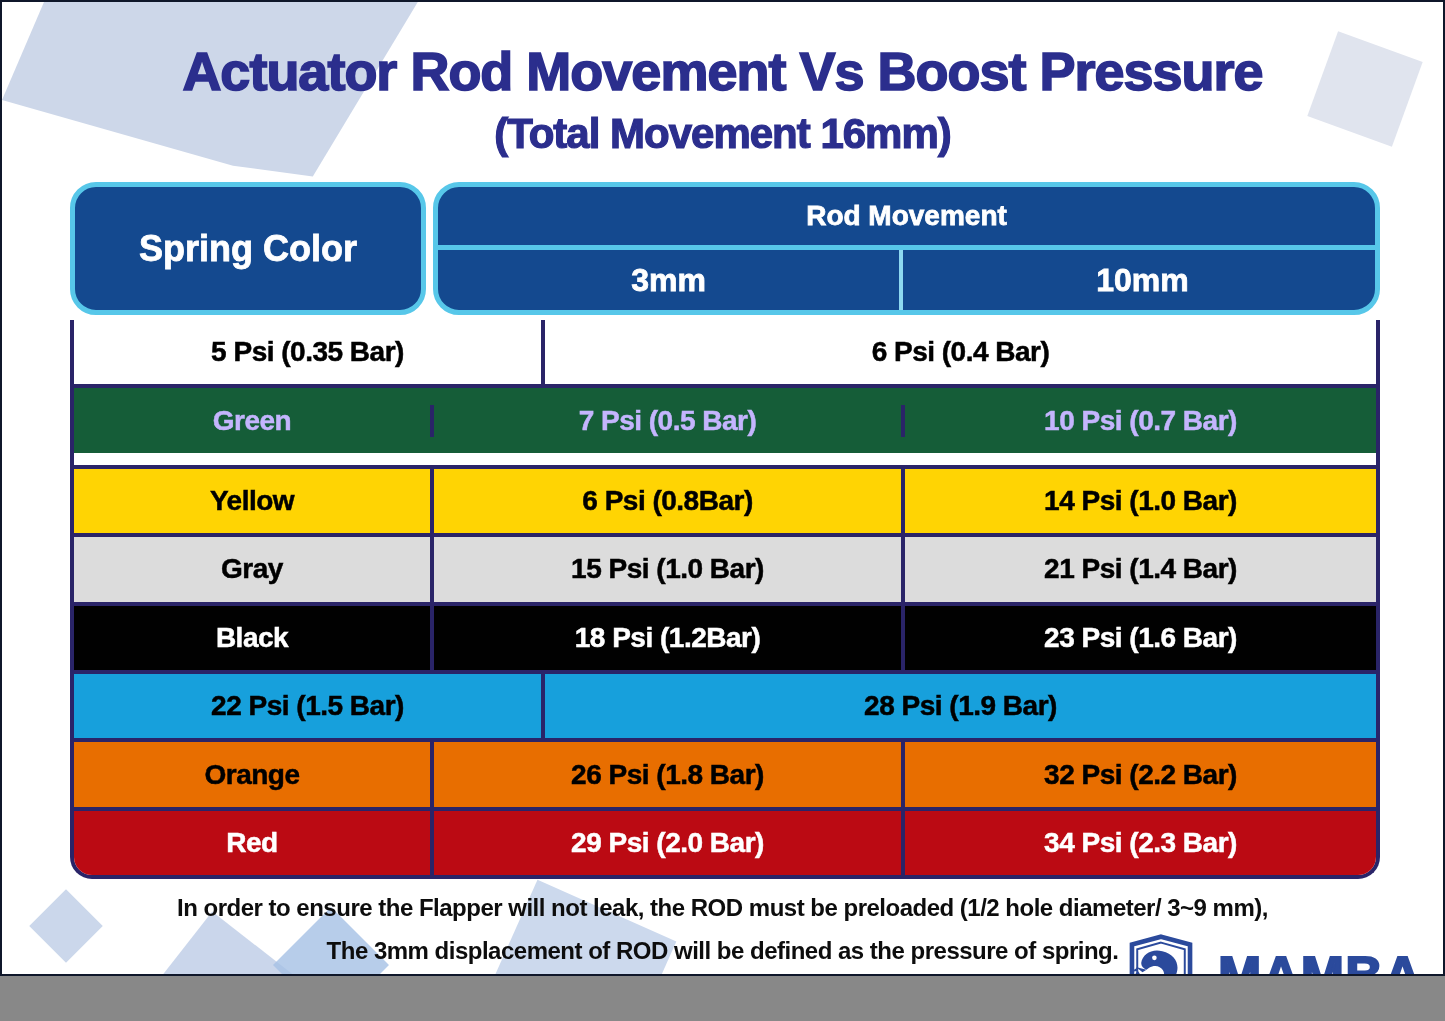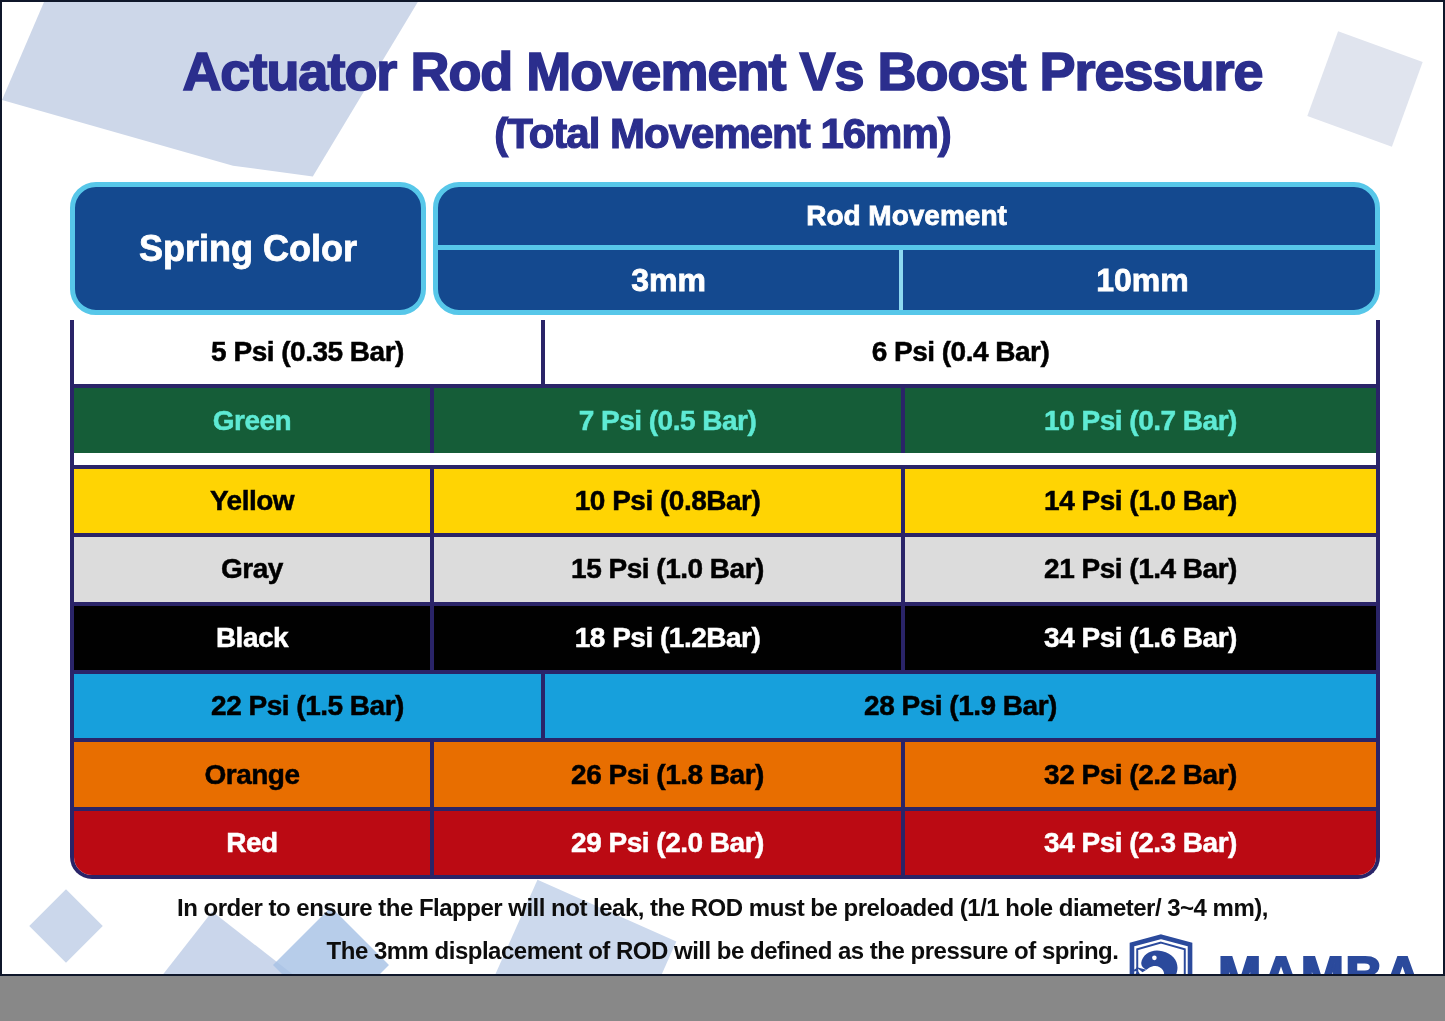--- a/index.html
+++ b/index.html
@@ -79,42 +79,42 @@
       </div>
     </div>
   </div>
 
   <div class="tbody" id="table-body">
     <div class="t-row" style="background: rgb(255, 255, 255); color: rgb(0, 0, 0);">
       <div class="cell c-v3">5 Psi (0.35 Bar)</div>
       <div class="cell c-v10">6 Psi (0.4 Bar)</div>
     </div>
 
-    <div class="t-row" style="background: rgb(21, 93, 56); color: #5eead4;">
+    <div class="t-row" style="background: rgb(21, 93, 56); color: #c4b5fd; align-items: center;">
       <div class="cell c-label">Green</div>
       <div class="cell c-v3">7 Psi (0.5 Bar)</div>
       <div class="cell c-v10">10 Psi (0.7 Bar)</div>
     </div>
 
     <div class="t-row" style="background: rgb(255, 212, 3); color: rgb(0, 0, 0); margin-top: 12px;">
       <div class="cell c-label">Yellow</div>
-      <div class="cell c-v3">10 Psi (0.8Bar)</div>
+      <div class="cell c-v3">6 Psi (0.8Bar)</div>
       <div class="cell c-v10">14 Psi (1.0 Bar)</div>
     </div>
 
     <div class="t-row" style="background: rgb(220, 220, 220); color: rgb(0, 0, 0);">
       <div class="cell c-label">Gray</div>
       <div class="cell c-v3">15 Psi (1.0 Bar)</div>
       <div class="cell c-v10">21 Psi (1.4 Bar)</div>
     </div>
 
     <div class="t-row" style="background: rgb(1, 1, 1); color: rgb(255, 255, 255);">
       <div class="cell c-label">Black</div>
       <div class="cell c-v3">18 Psi (1.2Bar)</div>
-      <div class="cell c-v10">34 Psi (1.6 Bar)</div>
+      <div class="cell c-v10">23 Psi (1.6 Bar)</div>
     </div>
 
     <div class="t-row" style="background: rgb(23, 160, 220); color: rgb(0, 0, 0);">
       <div class="cell c-v3">22 Psi (1.5 Bar)</div>
       <div class="cell c-v10">28 Psi (1.9 Bar)</div>
     </div>
 
     <div class="t-row" style="background: rgb(232, 110, 0); color: rgb(0, 0, 0);">
       <div class="cell c-label">Orange</div>
       <div class="cell c-v3">26 Psi (1.8 Bar)</div>
@@ -122,21 +122,21 @@
     </div>
 
     <div class="t-row" style="background: rgb(187, 10, 19); color: rgb(255, 255, 255);">
       <div class="cell c-label">Red</div>
       <div class="cell c-v3">29 Psi (2.0 Bar)</div>
       <div class="cell c-v10">34 Psi (2.3 Bar)</div>
     </div>
   </div>
 
   <div class="footer">
-    <div>In order to ensure the Flapper will not leak, the ROD must be preloaded (1/1 hole diameter/ 3~4 mm),</div>
+    <div>In order to ensure the Flapper will not leak, the ROD must be preloaded (1/2 hole diameter/ 3~9 mm),</div>
     <div>The 3mm displacement of ROD will be defined as the pressure of spring.</div>
   </div>
 
   <div class="logo">
     <span>
       <svg width="66" height="78" viewBox="0 0 100 118">
         <path d="M50 4 L94 16 L94 62 C94 88 76 102 50 114 C24 102 6 88 6 62 L6 16 Z" fill="#ffffff" stroke="#2b4a9c" stroke-width="7"></path>
         <path d="M50 13 L86 23 L86 61 C86 82 71 94 50 104 C29 94 14 82 14 61 L14 23 Z" fill="none" stroke="#2b4a9c" stroke-width="3"></path>
         <path d="M20 44 C22 30 36 22 52 26 C70 30 78 44 74 58 C70 72 58 80 46 78
                  C54 71 57 62 53 55 C49 48 40 46 32 51 L28 54 C23 52 20 49 20 44 Z" fill="#2b4a9c"></path>

